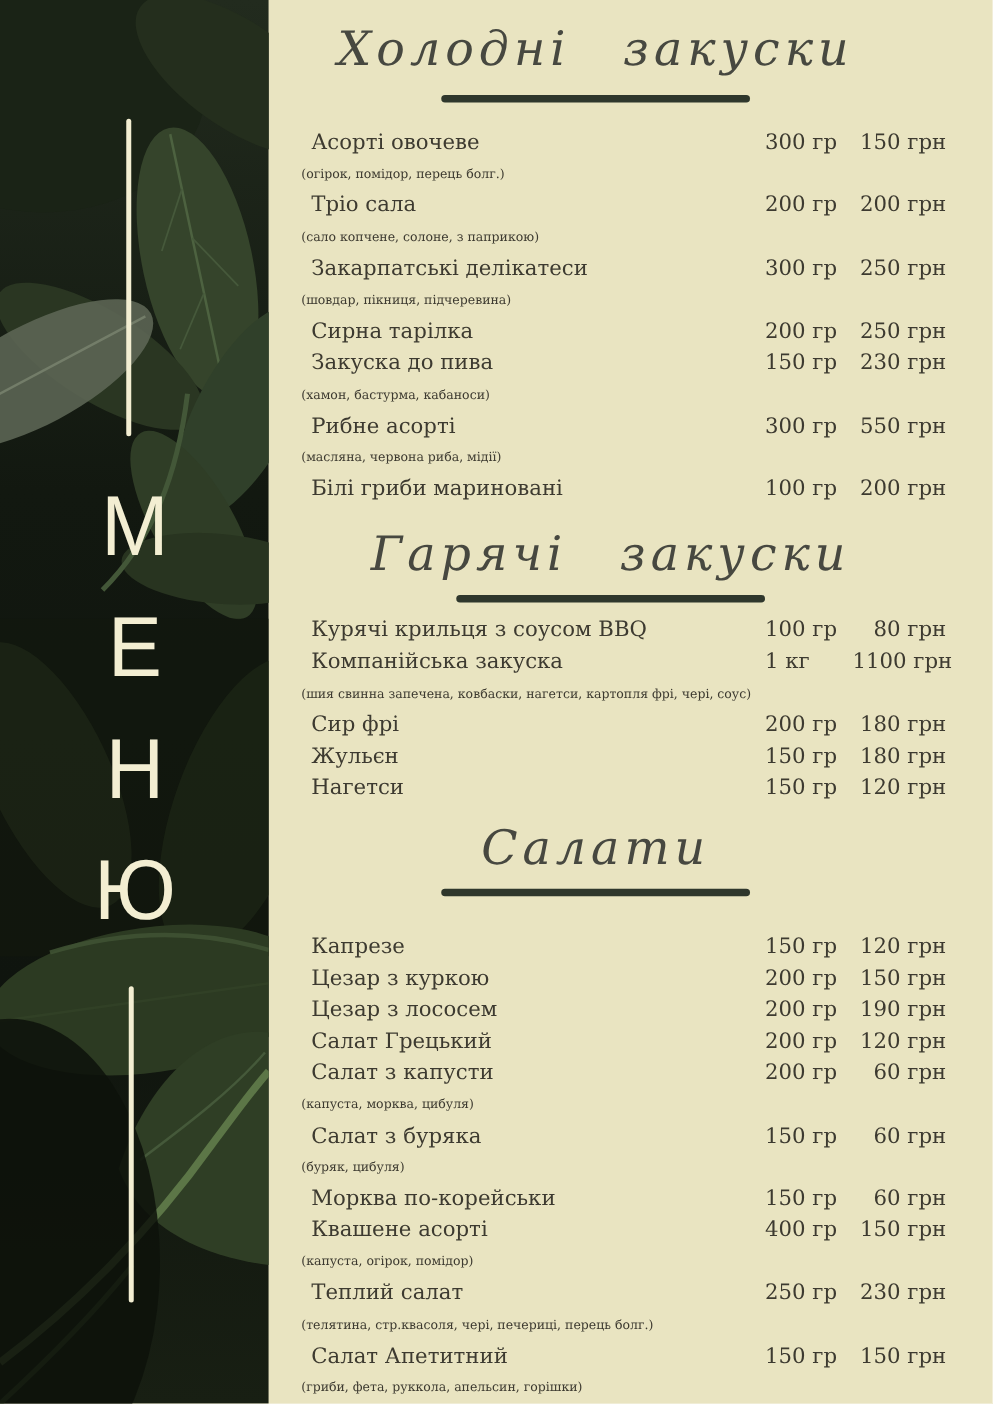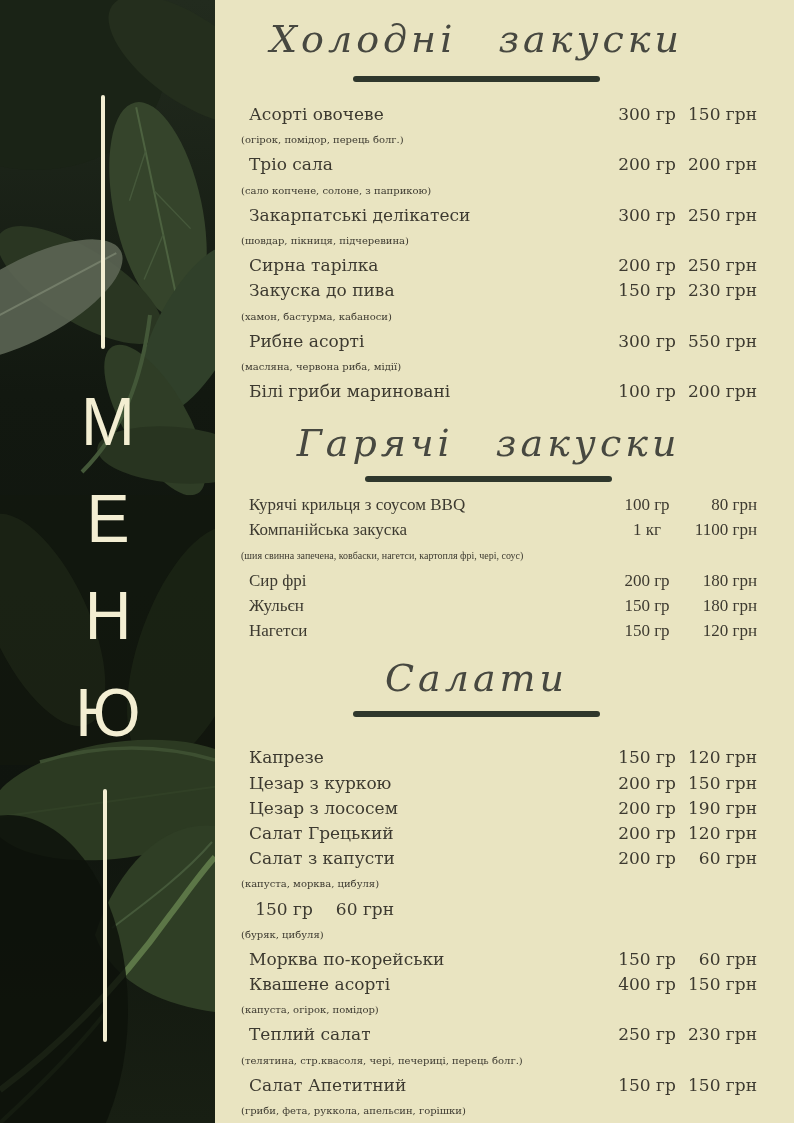--- a/index.html
+++ b/index.html
@@ -34,33 +34,33 @@
     color:#474840;
   }
   .rule { width:247px; height:6px; border-radius:3px; background:#2f372c; margin:4px auto 0; }
 
   .items { list-style:none; margin:0; padding:0 25px 0 46px; }
   .item-row {
     display:flex; align-items:baseline; height:25.2px; line-height:25.2px;
     font-size:17px; color:#3d3a30; white-space:nowrap;
   }
   .item-name { flex:1; overflow:hidden; }
-  .item-portion { width:70px; text-align:center; }
+  .item-portion { width:70px; text-align:left; }
   .item-price { width:75px; text-align:right; }
   .note-row {
     height:25.2px; line-height:25.2px; font-size:10px; color:#3d3a30;
     margin-left:-8px; white-space:nowrap;
   }
 
   
   .s0 .heading-wrap { padding-top:10px; }
   .s0 .rule { margin-top:8px; }
   .s0 .items { margin-top:20px; }
   .s1 { margin-top:10px; }
-  .s1 .items { margin-top:10px;font-family:Liberation Serif, serif; }
+  .s1 .items { margin-top:10px; }
   .s2 { margin-top:6px; }
   .s2 .items { margin-top:28px; }
 </style>
 </head>
 <body>
 
 <div class="page">
 
   <div class="photo-panel">
     <svg viewBox="0 0 215 1123" preserveAspectRatio="none">
@@ -267,20 +267,21 @@
 
   <li class="item-row">
     <span class="item-name">Салат з капусти</span>
     <span class="item-portion">200 гр</span>
     <span class="item-price">60 грн</span>
   </li>
 
   <li class="note-row">(капуста, морква, цибуля)</li>
 
   <li class="item-row">
+    <span class="item-name">Салат з буряка</span>
     <span class="item-portion">150 гр</span>
     <span class="item-price">60 грн</span>
   </li>
 
   <li class="note-row">(буряк, цибуля)</li>
 
   <li class="item-row">
     <span class="item-name">Морква по-корейськи</span>
     <span class="item-portion">150 гр</span>
     <span class="item-price">60 грн</span>

